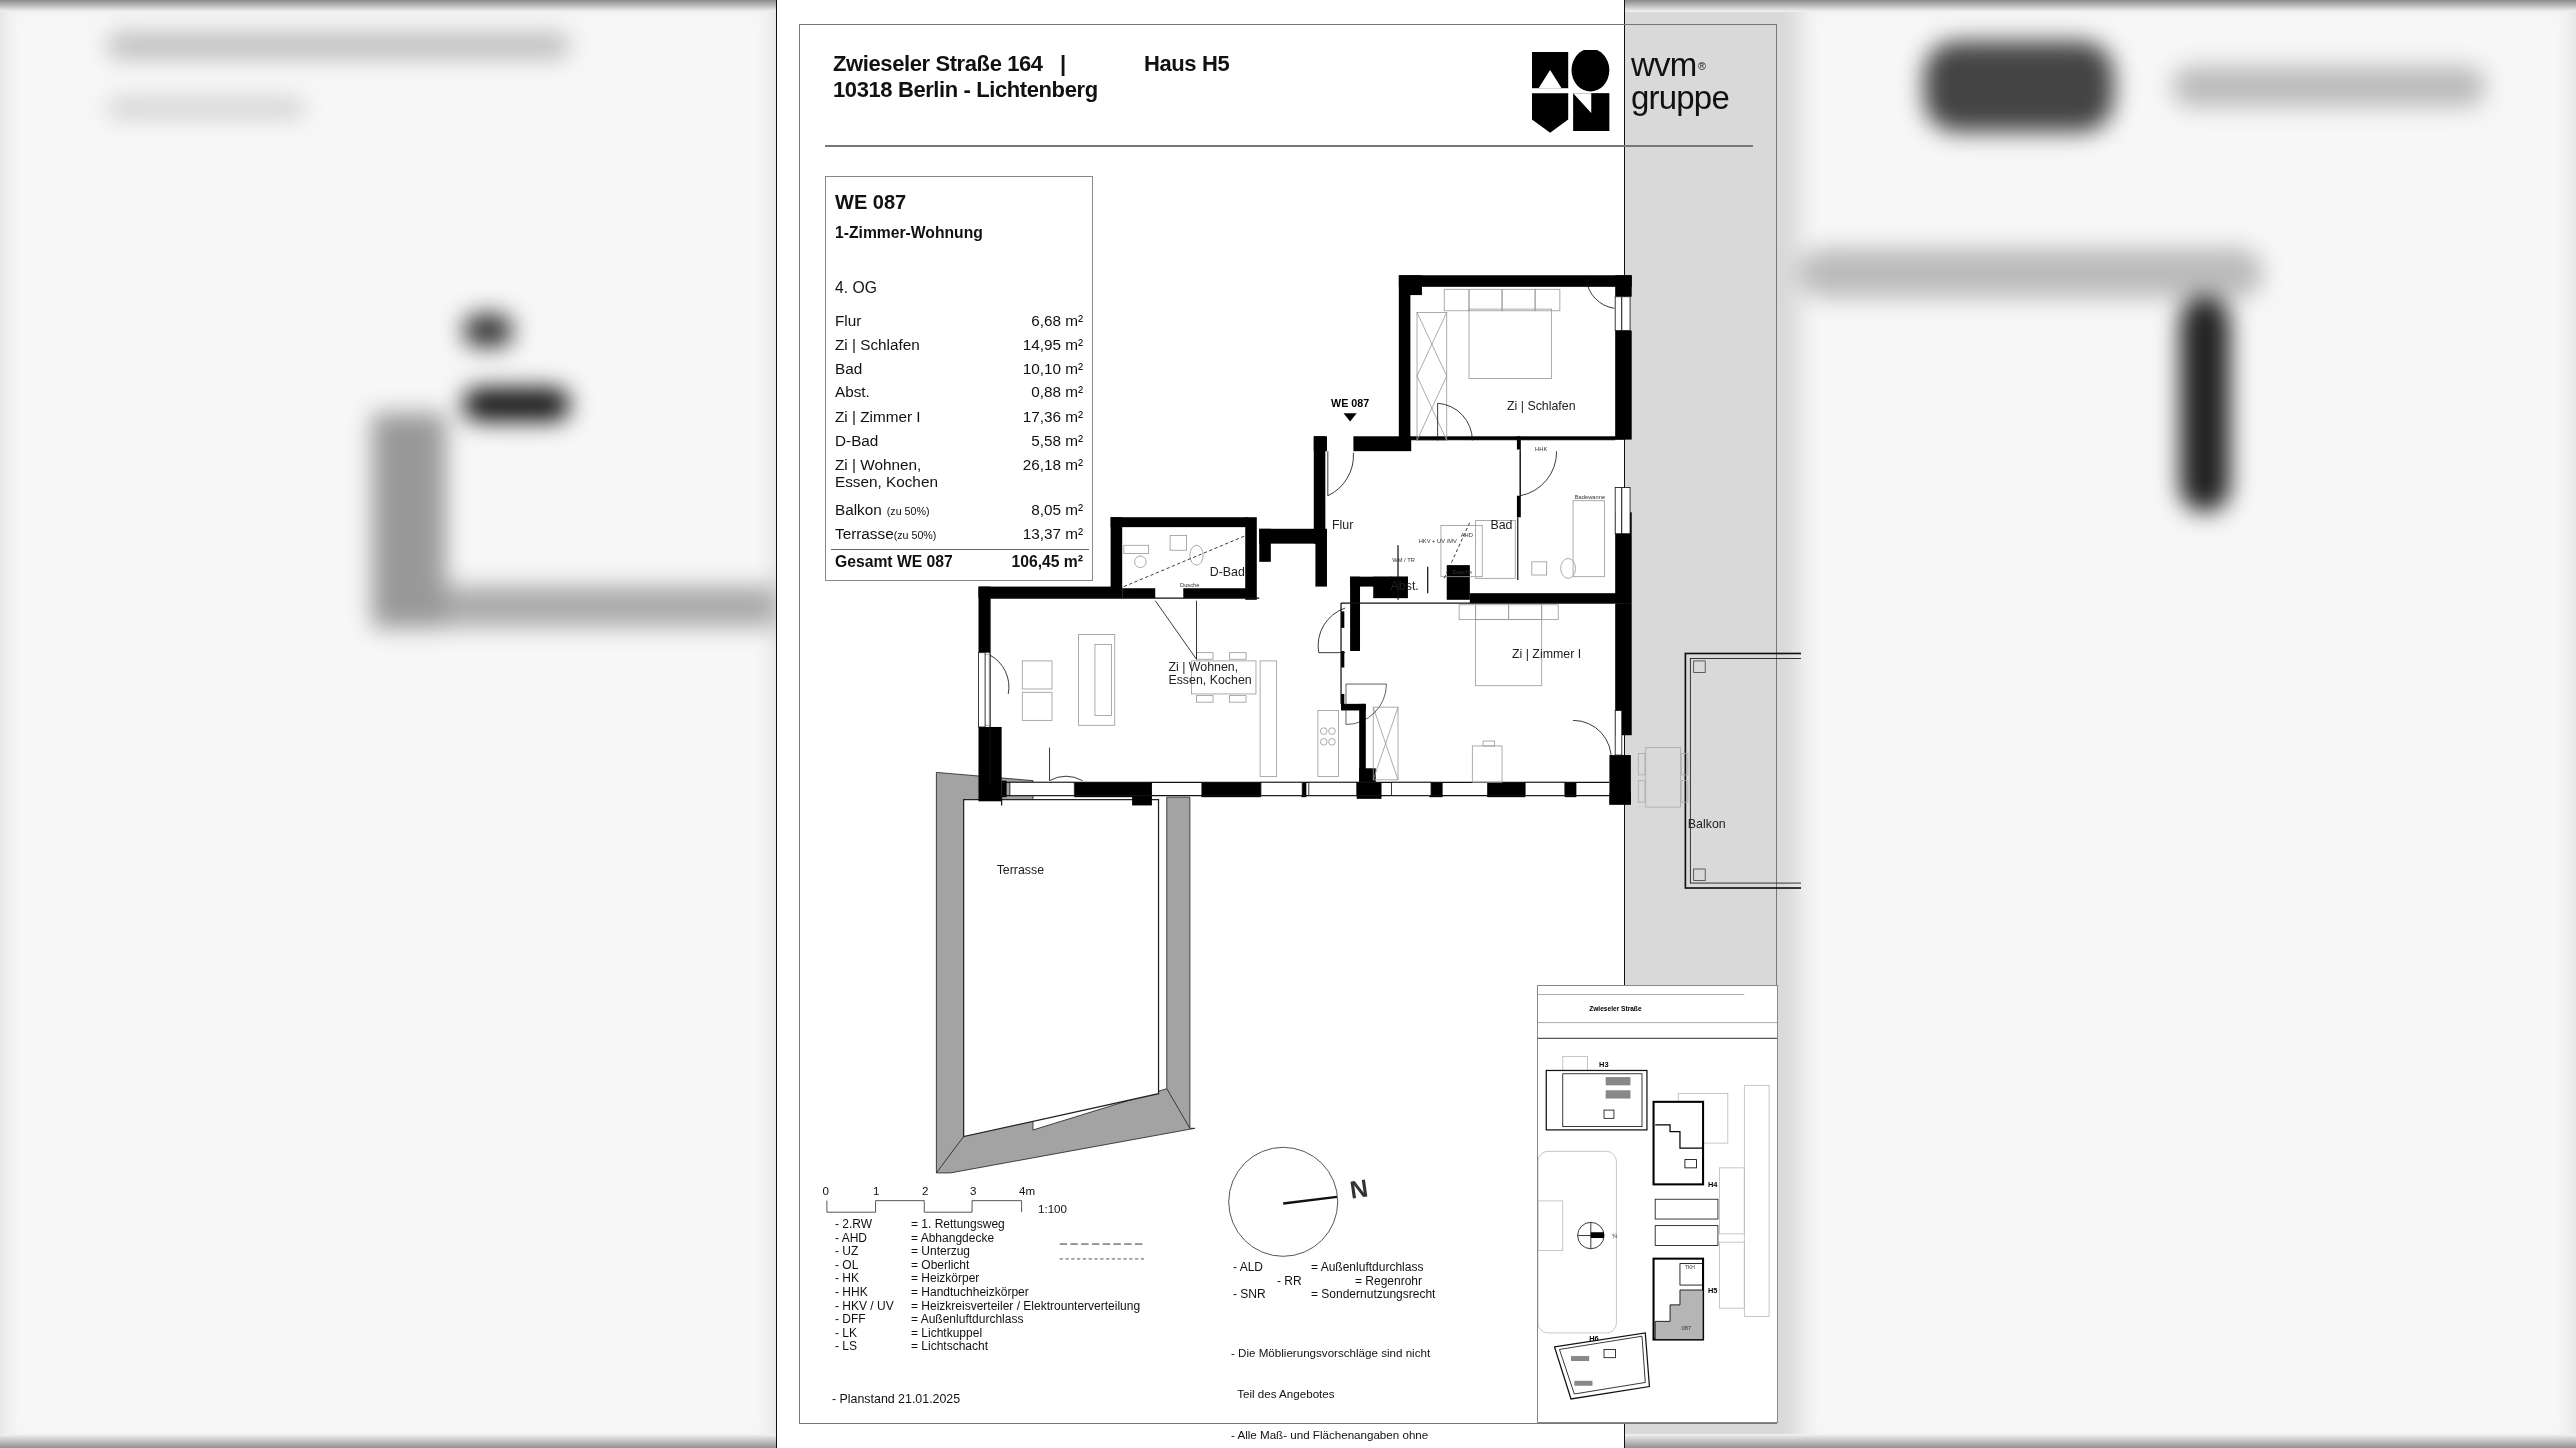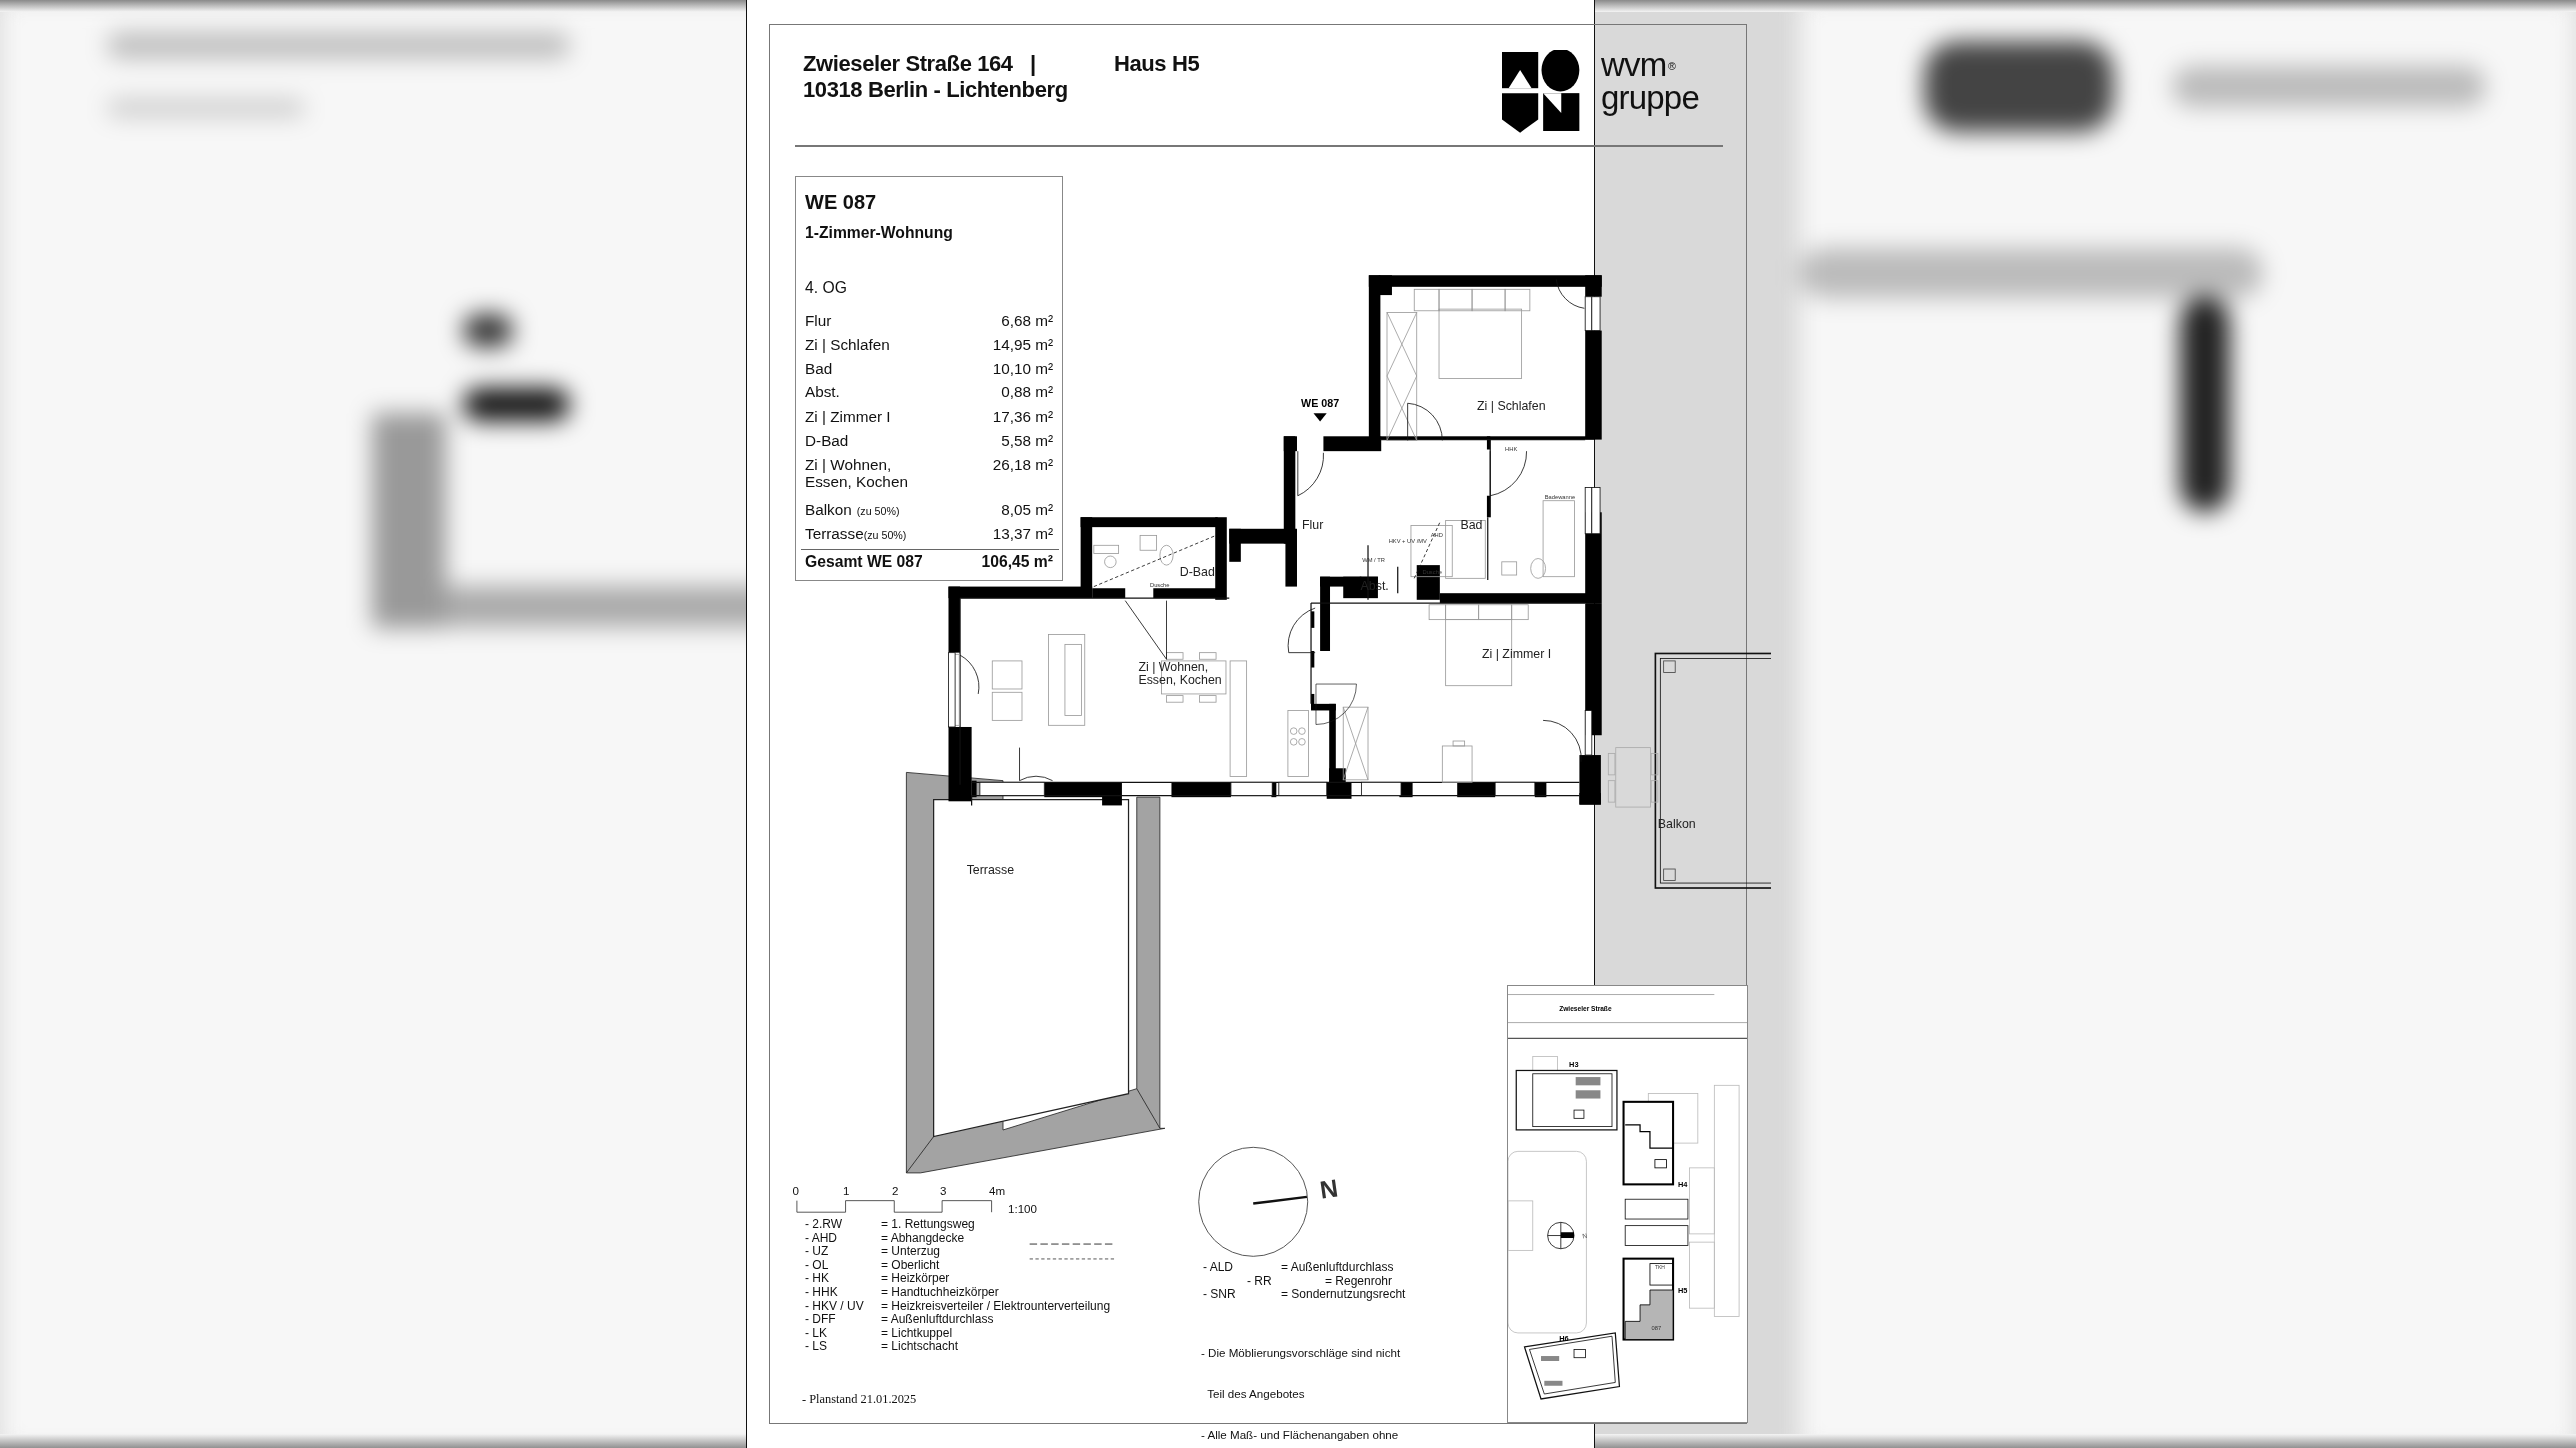--- a/index.html
+++ b/index.html
@@ -3,21 +3,21 @@
 <meta charset="utf-8">
 <style>
   html,body{margin:0;padding:0;}
   body{width:2576px;height:1449px;position:relative;overflow:hidden;background:#d9d9d9;font-family:"Liberation Sans","DejaVu Sans",sans-serif;color:#111;}
   .bg-blur{position:absolute;top:0;height:1449px;background:#f7f7f7;filter:blur(11.6px);overflow:hidden;}
   .bg-left{left:0;width:776px;}
   .bg-right{left:1800px;width:776px;}
   .bg-shade-top{position:absolute;left:0;right:0;top:0;height:11.6px;background:linear-gradient(#8a8a8a,#f4f4f4);}
   .bg-shade-bottom{position:absolute;left:0;right:0;bottom:0;height:15px;background:linear-gradient(#f4f4f4,#8a8a8a);}
   .blob{position:absolute;border-radius:33px;}
-  .page{position:absolute;left:746px;top:0;width:849px;height:1449px;background:#fff;border-left:1.7px solid #111;border-right:1.7px solid #111;box-sizing:border-box;}
+  .page{position:absolute;left:776px;top:0;width:849px;height:1449px;background:#fff;border-left:1.7px solid #111;border-right:1.7px solid #111;box-sizing:border-box;}
   .frame{position:absolute;left:21.5px;top:24px;width:978px;height:1400px;border:1.7px solid #777;box-sizing:border-box;}
   .hdr-text{position:absolute;font-weight:bold;font-size:22px;letter-spacing:-0.4px;line-height:27px;}
   .hdr-line{position:absolute;left:48px;top:145px;width:928px;height:1.7px;background:#777;}
   .logo{position:absolute;left:755px;top:50px;}
   .logo-word{position:absolute;font-size:33px;line-height:33px;letter-spacing:-0.8px;font-weight:normal;}
   .info-box{position:absolute;left:48px;top:176px;width:268px;height:405px;border:1.7px solid #888;box-sizing:border-box;}
   .info-title{position:absolute;left:9px;top:14px;font-weight:bold;font-size:20px;}
   .info-sub{position:absolute;left:9px;top:47px;font-weight:bold;font-size:15.7px;}
   .info-floor{position:absolute;left:9px;top:102px;font-size:15.7px;}
   .area-row{position:absolute;left:9px;width:248px;font-size:15.3px;line-height:17.3px;}
@@ -29,21 +29,21 @@
   .area-total .val{position:absolute;right:0;top:0;}
   svg.plan{position:absolute;left:0;top:0;}
   .room-label{font-size:15px;fill:#222;font-family:"Liberation Sans",sans-serif;}
   .tiny{font-size:7px;fill:#333;font-family:"Liberation Sans",sans-serif;}
   .scale{position:absolute;left:48px;top:1184px;}
   .scale-num{position:absolute;font-size:11.6px;}
   .legend{position:absolute;font-size:12px;line-height:13.6px;}
   .legend .k{position:absolute;left:0;}
   .legend .v{position:absolute;left:76px;white-space:nowrap;}
   .notes{position:absolute;left:454px;top:1319px;font-size:11.6px;line-height:13.6px;width:248px;}
-  .planstand{position:absolute;left:55px;top:1392px;font-size:12.4px;font-family:Liberation Serif, serif;}
+  .planstand{position:absolute;left:55px;top:1392px;font-size:12.4px;font-family:Liberation Sans, sans-serif;}
   .siteplan{position:absolute;left:760px;top:985px;width:241px;height:438px;border:1.7px solid #888;box-sizing:border-box;background:#fff;overflow:hidden;}
 </style>
 </head>
 <body>
 
 <div class="bg-blur bg-left">
   <div class="blob" style="left:107px;top:33px;width:463px;height:25px;background:#bbb;"></div>
   <div class="blob" style="left:107px;top:99px;width:198px;height:18px;background:#ccc;"></div>
   <div class="blob" style="left:463px;top:314px;width:50px;height:33px;background:#333;"></div>
   <div class="blob" style="left:463px;top:388px;width:107px;height:33px;background:#111;"></div>

